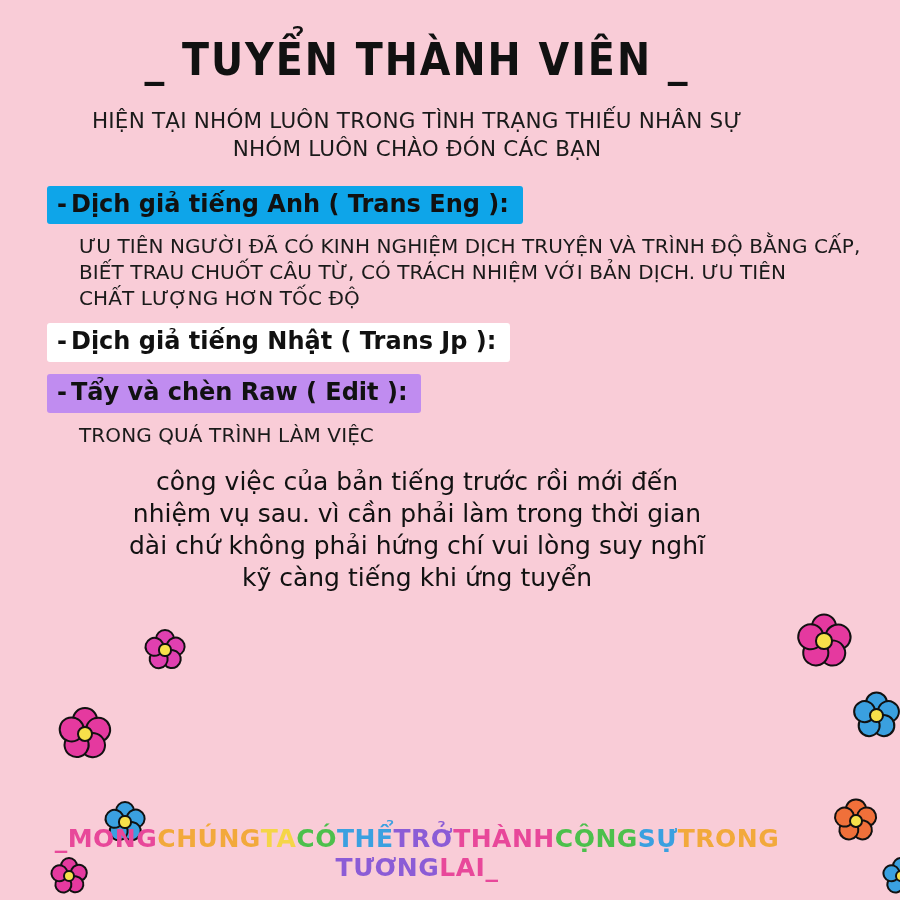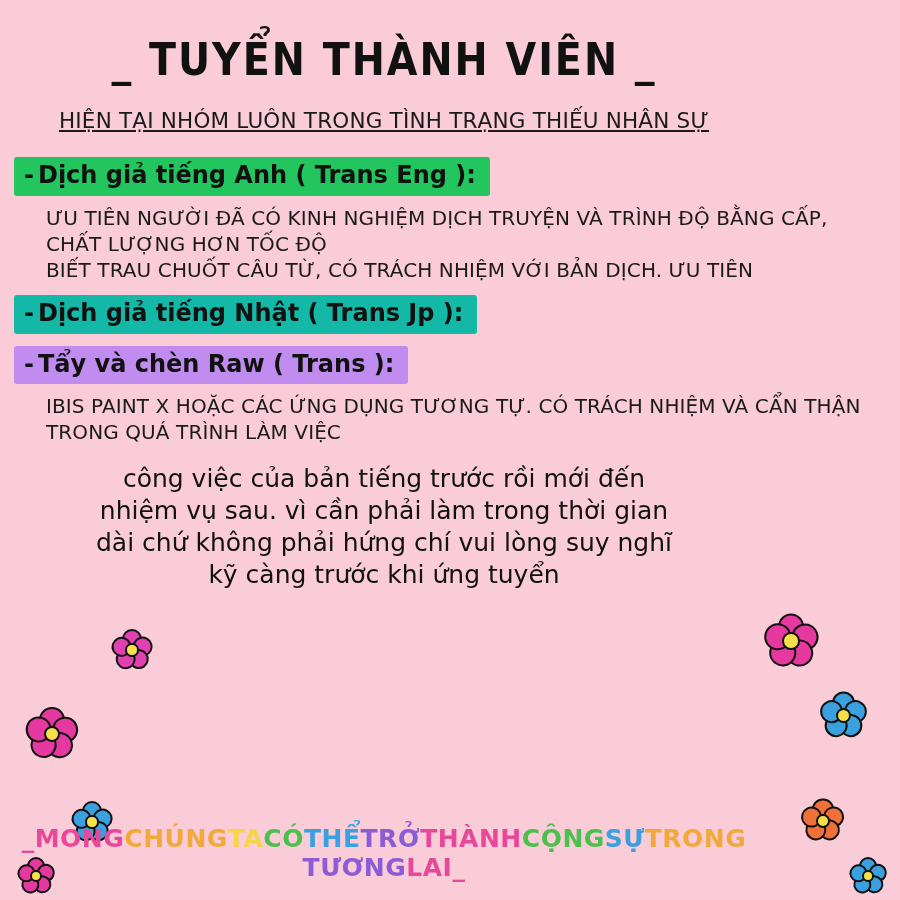--- a/index.html
+++ b/index.html
@@ -9,20 +9,21 @@
     height: 900px;
     background: #f9ccd7;
     font-family: "DejaVu Sans", sans-serif;
     overflow: hidden;
     position: relative;
   }
   .page {
     width: 768px;
     height: 900px;
     position: relative;
+    margin-left: 33px;
   }
 
   
   .title {
     text-align: center;
     font-family: "DejaVu Sans", sans-serif;
     font-weight: bold;
     font-size: 44px;
     letter-spacing: 2px;
     color: #111111;
@@ -34,21 +35,20 @@
   
   .intro {
     text-align: center;
     font-size: 21.5px;
     color: #1a1a1a;
     line-height: 1.32;
     margin-top: 22px;
     padding: 0 30px;
     text-transform: uppercase;
     letter-spacing: 0.2px;
-    text-decoration: underline;
   }
   .intro div { white-space: nowrap; }
 
   
   .roles { margin-top: 22px; padding-left: 14px; }
   .role { margin-bottom: 12px; }
   .role-head {
     display: inline-block;
     padding: 5px 14px 6px 10px;
     font-size: 24px;
@@ -120,58 +120,58 @@
 </style>
 </head>
 <body>
 
 <div class="page">
 
   <div class="title">_ TUYỂN THÀNH VIÊN _</div>
 
   <div class="intro">
     <div>HIỆN TẠI NHÓM LUÔN TRONG TÌNH TRẠNG THIẾU NHÂN SỰ</div>
+    <div>NHÓM LUÔN CHÀO ĐÓN CÁC BẠN</div>
   </div>
 
   <div class="roles">
 
     <div class="role">
-      <div class="role-head" style="background:#22c55e">
+      <div class="role-head" style="background:#0ea5e9">
         <span class="dash">-</span><span>Dịch giả tiếng Anh ( Trans Eng ):</span>
       </div>
       <div class="role-desc">
         <div>ƯU TIÊN NGƯỜI ĐÃ CÓ KINH NGHIỆM DỊCH TRUYỆN VÀ TRÌNH ĐỘ BẰNG CẤP,</div>
+        <div>BIẾT TRAU CHUỐT CÂU TỪ, CÓ TRÁCH NHIỆM VỚI BẢN DỊCH. ƯU TIÊN</div>
         <div>CHẤT LƯỢNG HƠN TỐC ĐỘ</div>
-        <div>BIẾT TRAU CHUỐT CÂU TỪ, CÓ TRÁCH NHIỆM VỚI BẢN DỊCH. ƯU TIÊN</div>
       </div>
     </div>
 
     <div class="role">
-      <div class="role-head" style="background:#14b8a6">
+      <div class="role-head" style="background:#ffffff">
         <span class="dash">-</span><span>Dịch giả tiếng Nhật ( Trans Jp ):</span>
       </div>
     </div>
 
     <div class="role">
       <div class="role-head" style="background:#c08cf0">
-        <span class="dash">-</span><span>Tẩy và chèn Raw ( Trans ):</span>
+        <span class="dash">-</span><span>Tẩy và chèn Raw ( Edit ):</span>
       </div>
       <div class="role-desc">
-        <div>IBIS PAINT X HOẶC CÁC ỨNG DỤNG TƯƠNG TỰ. CÓ TRÁCH NHIỆM VÀ CẨN THẬN</div>
         <div>TRONG QUÁ TRÌNH LÀM VIỆC</div>
       </div>
     </div>
 
   </div>
 
   <div class="note">
     <div>công việc của bản tiếng trước rồi mới đến</div>
     <div>nhiệm vụ sau. vì cần phải làm trong thời gian</div>
     <div>dài chứ không phải hứng chí vui lòng suy nghĩ</div>
-    <div>kỹ càng trước khi ứng tuyển</div>
+    <div>kỹ càng tiếng khi ứng tuyển</div>
   </div>
 
   <div class="footer" id="footer"><span style="color: rgb(232, 72, 154);">_ </span><span style="color: rgb(232, 72, 154);">MONG </span><span style="color: rgb(242, 169, 59);">CHÚNG </span><span style="color: rgb(245, 213, 71);">TA </span><span style="color: rgb(76, 192, 76);">CÓ </span><span style="color: rgb(58, 160, 224);">THỂ </span><span style="color: rgb(139, 92, 214);">TRỞ </span><span style="color: rgb(232, 72, 154);">THÀNH </span><span style="color: rgb(76, 192, 76);">CỘNG </span><span style="color: rgb(58, 160, 224);">SỰ </span><span style="color: rgb(242, 169, 59);">TRONG </span><span style="color: rgb(139, 92, 214);">TƯƠNG </span><span style="color: rgb(232, 72, 154);">LAI </span><span style="color: rgb(232, 72, 154);">_</span></div>
 
   <div id="flowers">
       <div class="flower" style="left: 110px; top: 628px; width: 44px; height: 44px;">
         <div class="petal" style="background: rgb(224, 64, 176); border: 2px solid rgb(17, 17, 17); transform: rotate(0deg) translate(0px, -11px);"></div>
         <div class="petal" style="background: rgb(224, 64, 176); border: 2px solid rgb(17, 17, 17); transform: rotate(72deg) translate(0px, -11px);"></div>
         <div class="petal" style="background: rgb(224, 64, 176); border: 2px solid rgb(17, 17, 17); transform: rotate(144deg) translate(0px, -11px);"></div>
         <div class="petal" style="background: rgb(224, 64, 176); border: 2px solid rgb(17, 17, 17); transform: rotate(216deg) translate(0px, -11px);"></div>

